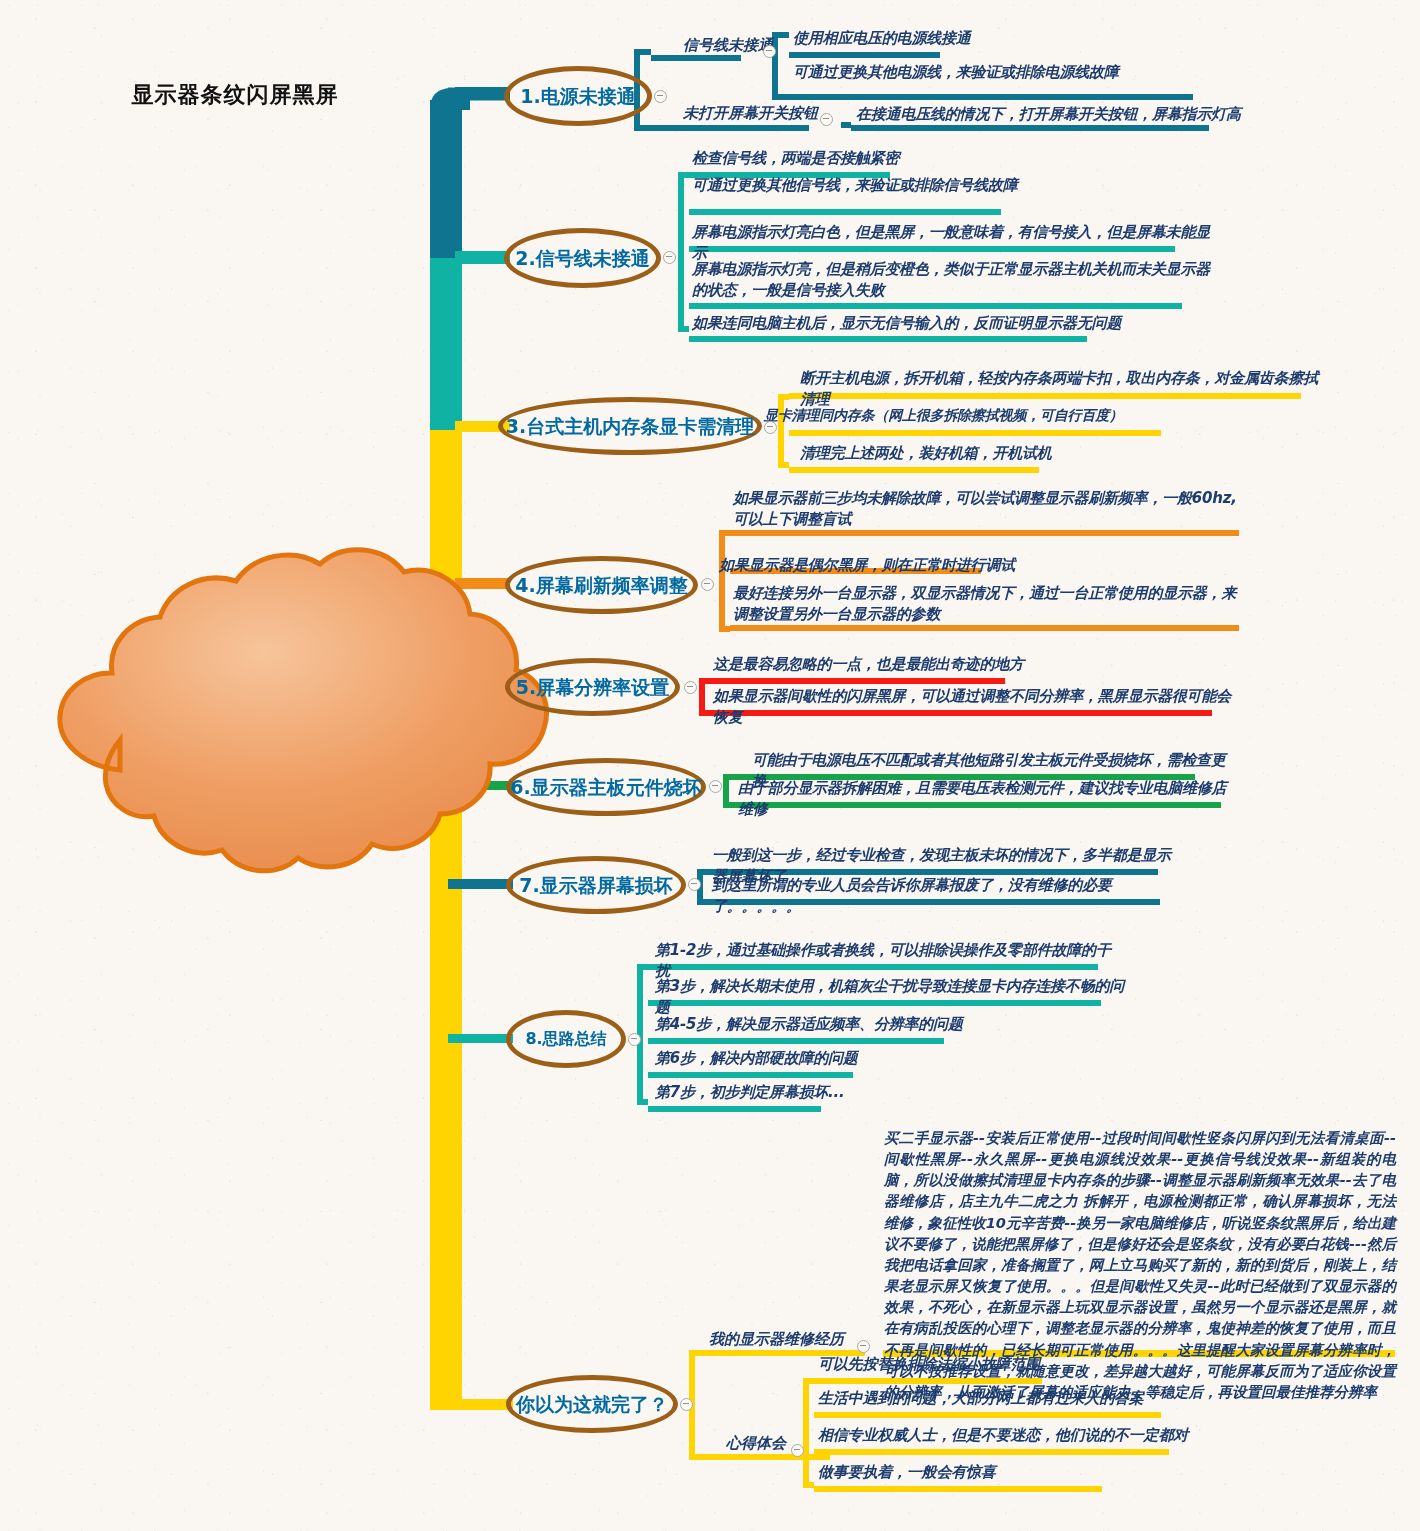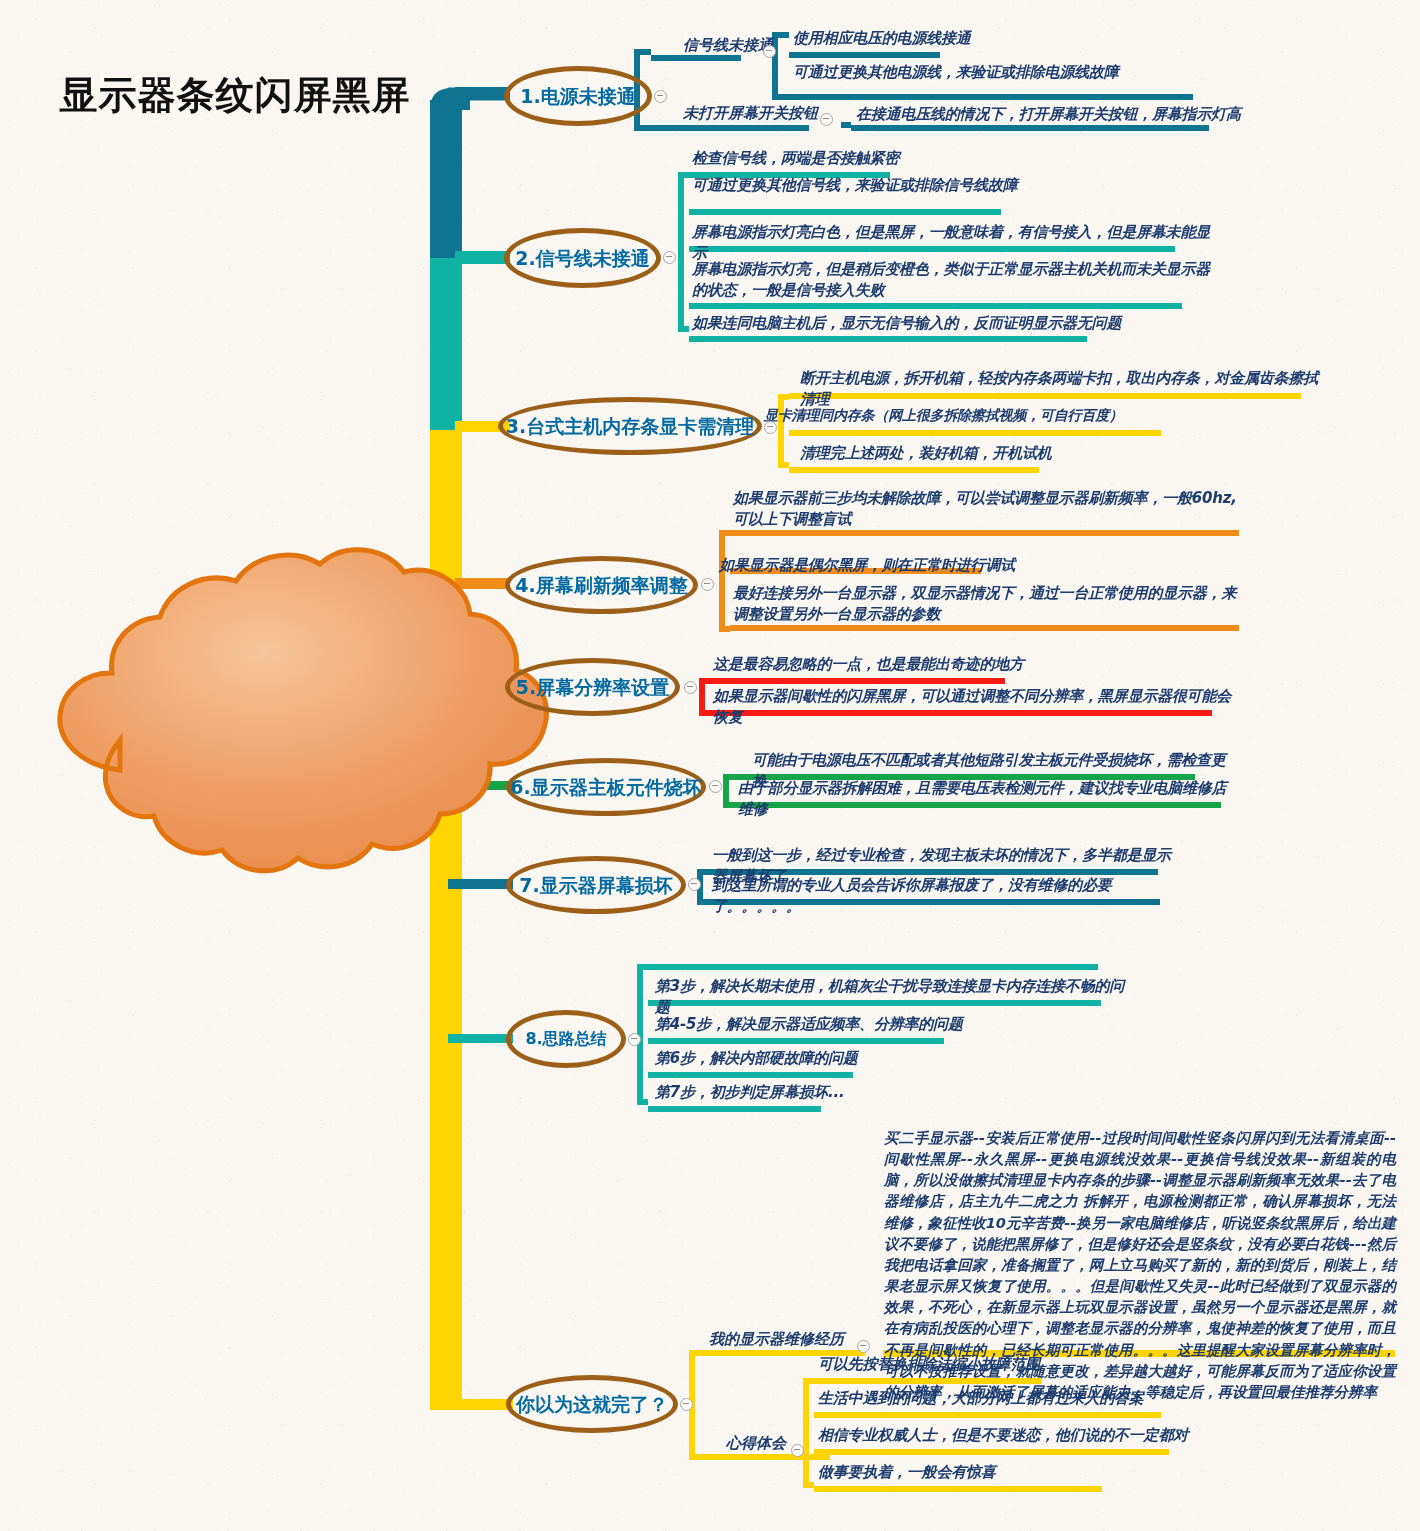--- a/index.html
+++ b/index.html
@@ -21,21 +21,21 @@
       radial-gradient(circle at 70% 66%, #ded5c5 0.6px, transparent 0.9px),
       radial-gradient(circle at 45% 85%, #e9e1d4 0.6px, transparent 0.9px),
       radial-gradient(circle at 93% 91%, #e6ded0 0.6px, transparent 0.9px);
     background-size:73px 61px,97px 83px,61px 71px,113px 91px,83px 67px,101px 79px,89px 103px,67px 87px;
   }
   #map{position:absolute;inset:0;}
   svg.wires{position:absolute;left:0;top:0;width:1420px;height:1531px;}
   .cloud-title{
     position:absolute;left:0;top:0;width:470px;height:190px;
     display:flex;align-items:center;justify-content:center;
-    font-size:38px;font-weight:bold;color:#111;letter-spacing:1px;
+    font-size:22px;font-weight:bold;color:#111;letter-spacing:1px;
     font-family:"DejaVu Sans","Liberation Sans",sans-serif;
     z-index:3;
   }
 
   
   .oval{
     position:absolute;
     border:5px solid #9b5f18;
     border-radius:50%;
     background:transparent;
@@ -291,20 +291,21 @@
 
   <div class="leaf" style="left:713px;top:654px;width:400px;font-size:15px;">这是最容易忽略的一点，也是最能出奇迹的地方</div>
   <div class="leaf" style="left:713px;top:686px;width:520px;font-size:15px;">如果显示器间歇性的闪屏黑屏，可以通过调整不同分辨率，黑屏显示器很可能会恢复</div>
 
   <div class="leaf" style="left:752px;top:750px;width:480px;font-size:15px;">可能由于电源电压不匹配或者其他短路引发主板元件受损烧坏，需检查更换</div>
   <div class="leaf" style="left:738px;top:778px;width:500px;font-size:15px;">由于部分显示器拆解困难，且需要电压表检测元件，建议找专业电脑维修店维修</div>
 
   <div class="leaf" style="left:712px;top:845px;width:470px;font-size:15px;">一般到这一步，经过专业检查，发现主板未坏的情况下，多半都是显示器屏幕坏了</div>
   <div class="leaf" style="left:712px;top:875px;width:470px;font-size:15px;">到这里所谓的专业人员会告诉你屏幕报废了，没有维修的必要了。。。。。</div>
 
+  <div class="leaf" style="left:655px;top:940px;width:470px;font-size:15px;">第1-2步，通过基础操作或者换线，可以排除误操作及零部件故障的干扰</div>
   <div class="leaf" style="left:655px;top:976px;width:470px;font-size:15px;">第3步，解决长期未使用，机箱灰尘干扰导致连接显卡内存连接不畅的问题</div>
   <div class="leaf" style="left:655px;top:1014px;width:330px;font-size:15px;">第4-5步，解决显示器适应频率、分辨率的问题</div>
   <div class="leaf" style="left:655px;top:1048px;width:250px;font-size:15px;">第6步，解决内部硬故障的问题</div>
   <div class="leaf" style="left:655px;top:1082px;width:250px;font-size:15px;">第7步，初步判定屏幕损坏...</div>
 
   <div class="sublabel" style="left:709px;top:1330px;font-size:15px;">我的显示器维修经历</div>
   <div class="toggle" style="left:857px;top:1340px;"></div>
   <div class="bigtext" style="left:884px;top:1128px;width:512px;font-size:14.5px;">买二手显示器--安装后正常使用--过段时间间歇性竖条闪屏闪到无法看清桌面--间歇性黑屏--永久黑屏--更换电源线没效果--更换信号线没效果--新组装的电脑，所以没做擦拭清理显卡内存条的步骤--调整显示器刷新频率无效果--去了电器维修店，店主九牛二虎之力 拆解开，电源检测都正常，确认屏幕损坏，无法维修，象征性收10元辛苦费--换另一家电脑维修店，听说竖条纹黑屏后，给出建议不要修了，说能把黑屏修了，但是修好还会是竖条纹，没有必要白花钱---然后我把电话拿回家，准备搁置了，网上立马购买了新的，新的到货后，刚装上，结果老显示屏又恢复了使用。。。但是间歇性又失灵--此时已经做到了双显示器的效果，不死心，在新显示器上玩双显示器设置，虽然另一个显示器还是黑屏，就在有病乱投医的心理下，调整老显示器的分辨率，鬼使神差的恢复了使用，而且不再是间歇性的，已经长期可正常使用。。。这里提醒大家设置屏幕分辨率时，可以不按推荐设置，就随意更改，差异越大越好，可能屏幕反而为了适应你设置的分辨率，从而激活了屏幕的适应能力，等稳定后，再设置回最佳推荐分辨率</div>
 
   <div class="sublabel" style="left:726px;top:1434px;font-size:15px;">心得体会</div>

